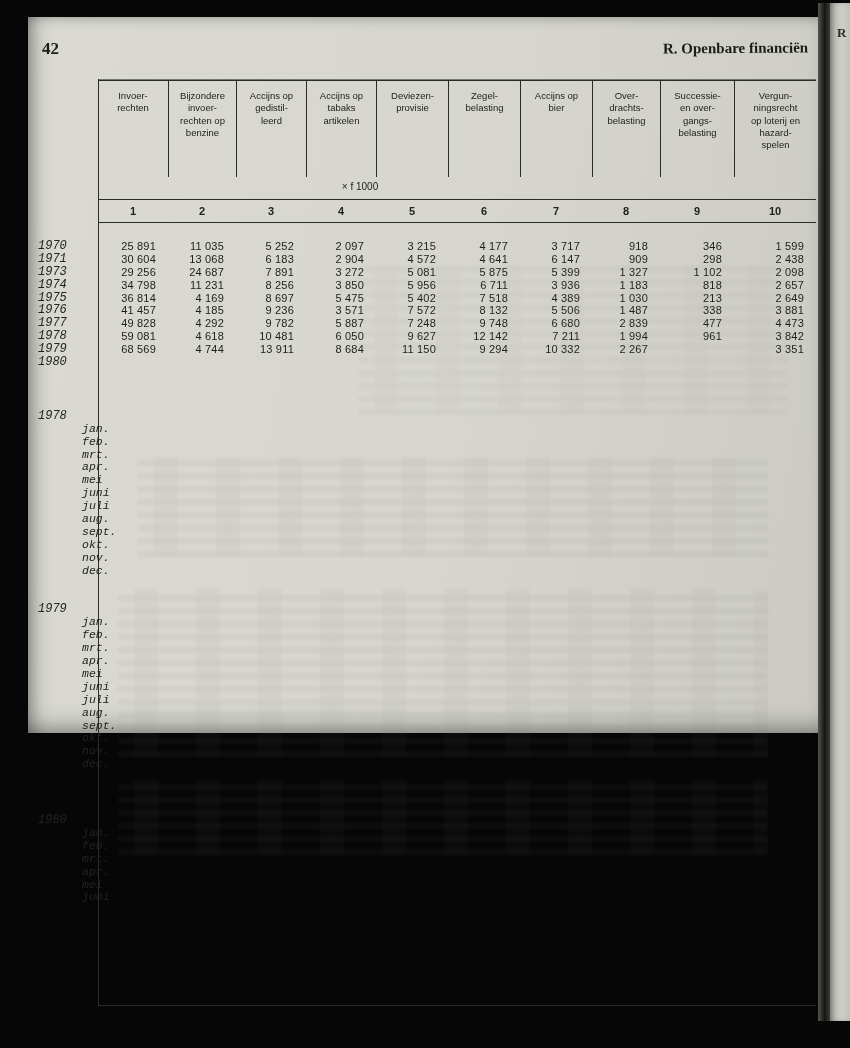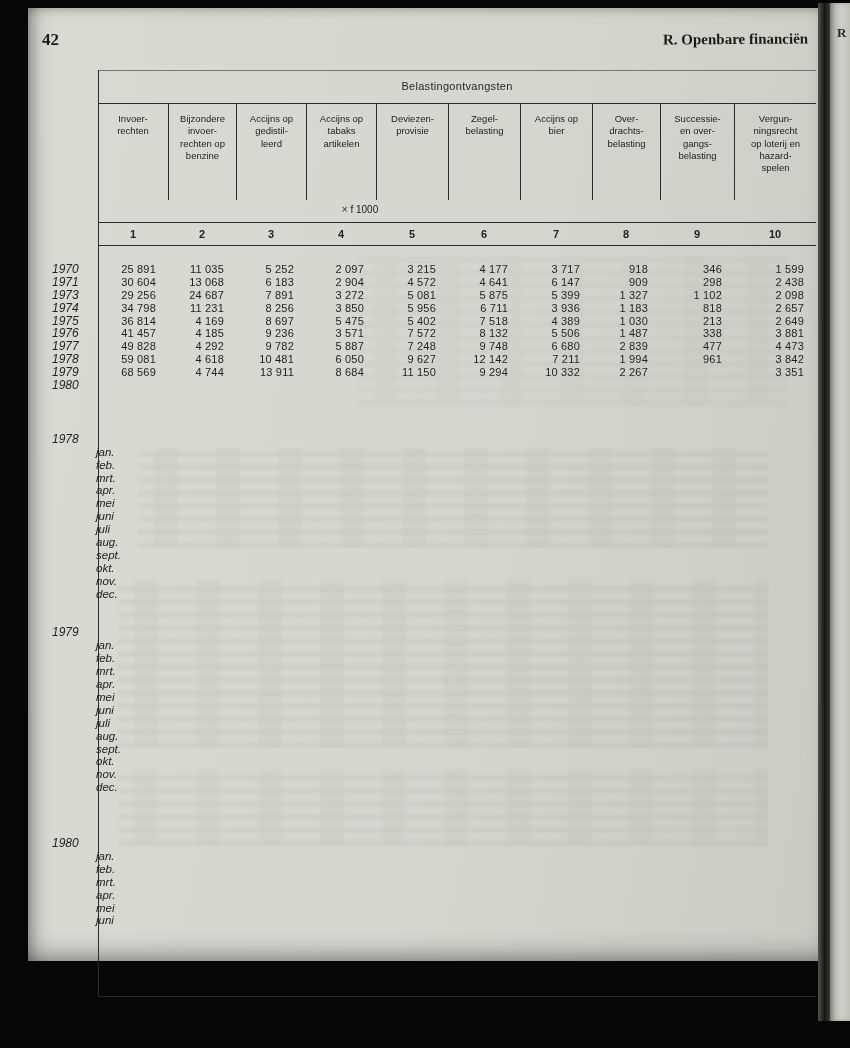--- a/index.html
+++ b/index.html
@@ -6,21 +6,21 @@
   body{
     width:850px;height:1048px;
     background:#060606;
     position:relative;
     overflow:hidden;
     font-family:"Liberation Sans", sans-serif;
     -webkit-font-smoothing:antialiased;
   }
   
   .scan-page{
-    position:absolute;left:28px;top:8px;width:790px;height:953px;
+    position:absolute;left:28px;top:17px;width:790px;height:716px;
     background:linear-gradient(100deg,#dadad3 0%,#d6d6cf 55%,#cbcbc4 100%);
     box-shadow:inset 14px 0 22px -14px rgba(0,0,0,.55),
                inset 0 -18px 26px -16px rgba(0,0,0,.45),
                inset 0 10px 14px -12px rgba(0,0,0,.35);
   }
   .gutter{
     position:absolute;left:818px;top:3px;width:12px;height:1018px;
     background:linear-gradient(90deg,#55544f 0%,#161613 55%,#3a3a36 100%);
   }
   .next-page{
@@ -68,22 +68,22 @@
   }
   .numbers-grid{
     margin-left:70px;width:718px;display:grid;grid-template-columns:var(--cols);
     border-top:1px solid #2b2b28;border-bottom:1px solid #2b2b28;
     height:22px;line-height:22px;
   }
   .ncell{text-align:center;font-size:11px;font-weight:bold;color:#22221f;}
   .table-body{padding-top:17px;}
   .trow{display:grid;grid-template-columns:70px var(--cols);height:12.9px;line-height:12.9px;}
   .lcell{
-    padding-left:24px;
-    font-family:Liberation Sans, sans-serif;font-style:italic;
+    padding-left:10px;
+    font-family:Liberation Mono, monospace;font-style:italic;
     font-size:12px;color:#23231f;white-space:nowrap;
   }
   .trow.month .lcell{font-size:11.5px;margin-left:44px;}
   .vcell{
     text-align:right;padding-right:12px;
     font-size:11px;letter-spacing:.2px;color:#1e1e1b;white-space:nowrap;
   }
   .mgroup-0{margin-top:41px;}
   .mgroup-1{margin-top:26px;}
   .mgroup-2{margin-top:43px;}
@@ -107,21 +107,20 @@
 
 <div class="scan-page">
   <div class="page-number">42</div>
   <div class="section-title">R. Openbare financiën</div>
 
   <div class="vline"></div>
   <div class="bline"></div>
 
   <div class="table-area">
     <div class="tbl-top-rule"></div>
-    <div class="tbl-title">Belastingontvangsten</div>
     <div class="header-grid">
         <div class="hcell">Invoer-
 rechten</div>
         <div class="hcell">Bijzondere
 invoer-
 rechten op
 benzine</div>
         <div class="hcell">Accijns op
 gedistil-
 leerd</div>

